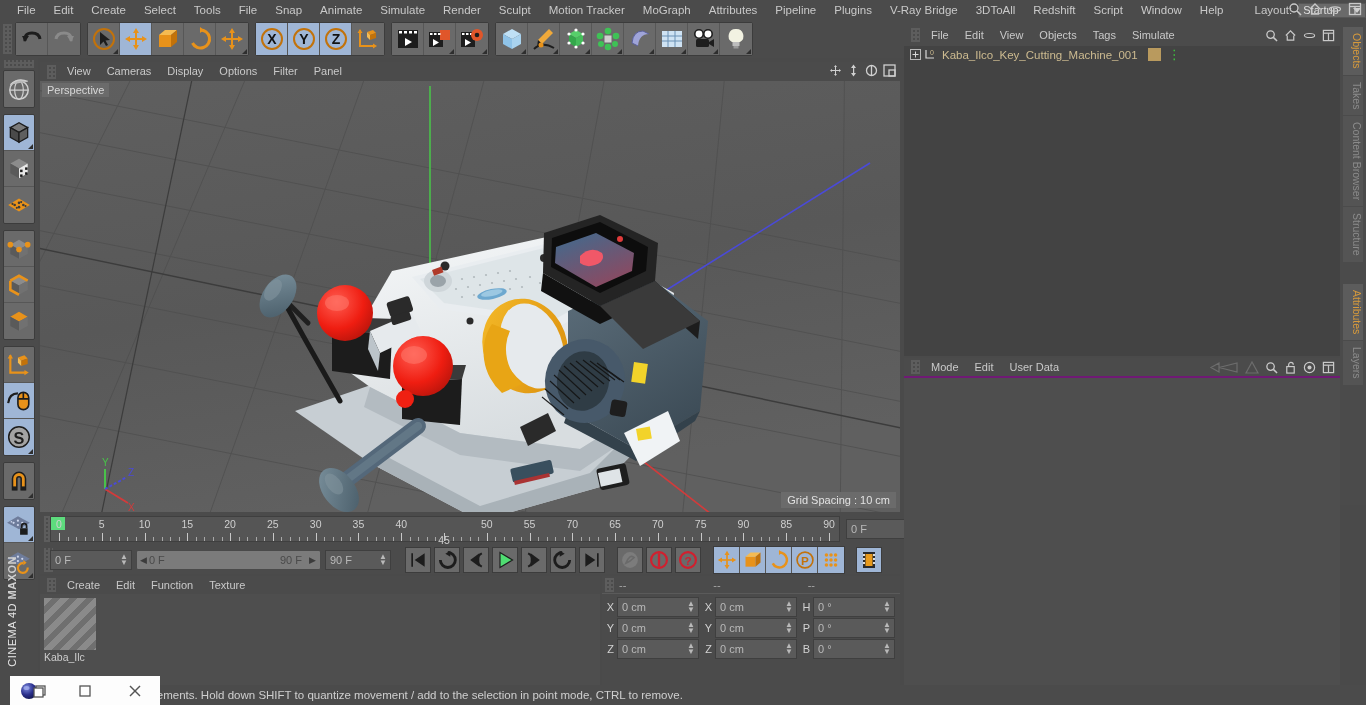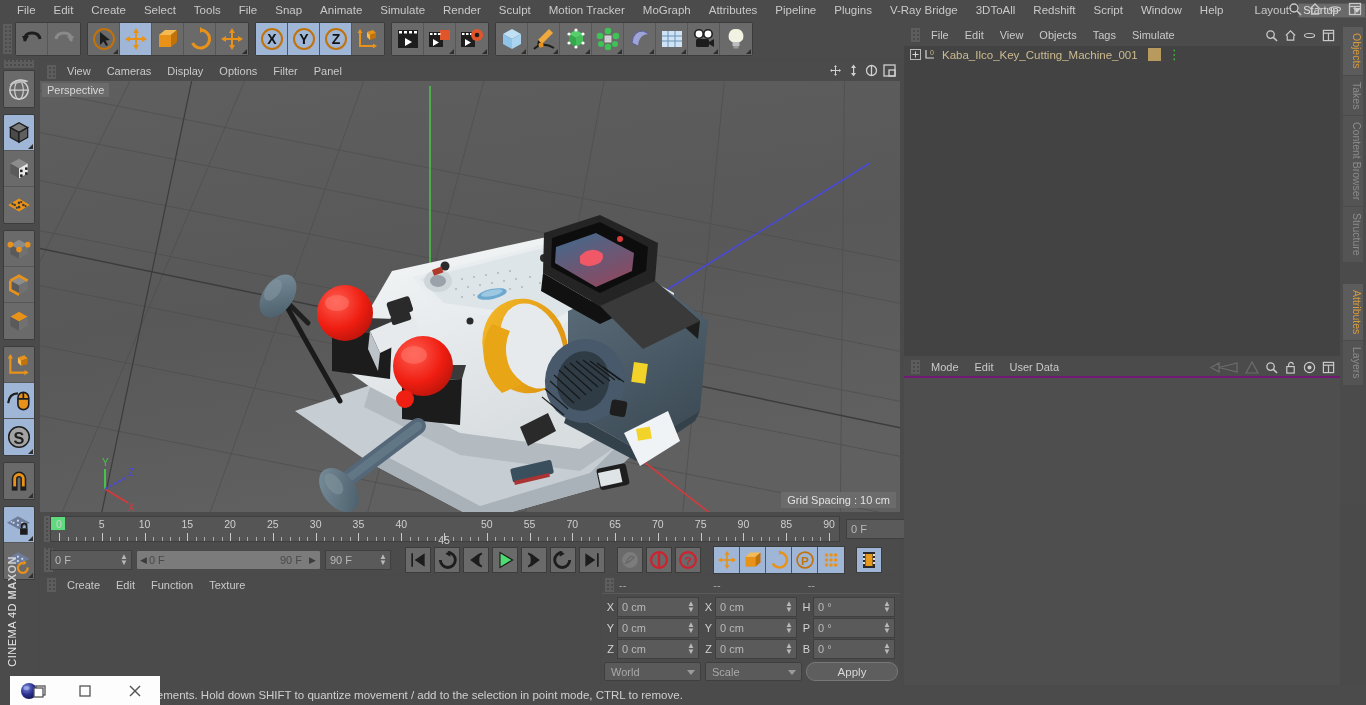--- a/index.html
+++ b/index.html
@@ -1053,20 +1053,24 @@
 <div class="matwrap">
   <div class="panelmenu">
     <div class="grip" style="height:14px;"></div>
     <div id="mat-menu-items" style="display:flex;">
         <div class="mi">Create</div>
         <div class="mi">Edit</div>
         <div class="mi">Function</div>
         <div class="mi">Texture</div>
       </div>
   </div>
+  <div class="matbody">
+    <div class="matswatch"></div>
+    <div class="matname">Kaba_Ilc</div>
+  </div>
 </div>
 
 <div class="coordwrap">
   <div class="coordhdr">
     <div class="grip" style="height:14px;"></div>
     <div class="c">--</div>
     <div class="c">--</div>
     <div class="c">--</div>
   </div>
   <div id="coord-rows" style="padding:2px 2px 0 2px;">
@@ -1115,31 +1119,20 @@
           <span>0 cm</span>
           <span class="spin">▲<br>▼</span>
         </div>
         <span class="clab">B</span>
         <div class="field cfield">
           <span>0 °</span>
           <span class="spin">▲<br>▼</span>
         </div>
       </div>
     </div>
-  <div class="cbot">
-    <div class="dd">
-      <span>World</span>
-      <span class="caret"></span>
-    </div>
-    <div class="dd">
-      <span>Scale</span>
-      <span class="caret"></span>
-    </div>
-    <div class="applybtn">Apply</div>
-  </div>
 </div>
 
 <div class="objwrap">
   <div class="panelmenu omhdr">
     <div class="grip" style="height:14px;"></div>
     <div id="om-menu-items" style="display:flex;">
         <div class="mi">File</div>
         <div class="mi">Edit</div>
         <div class="mi">View</div>
         <div class="mi">Objects</div>

